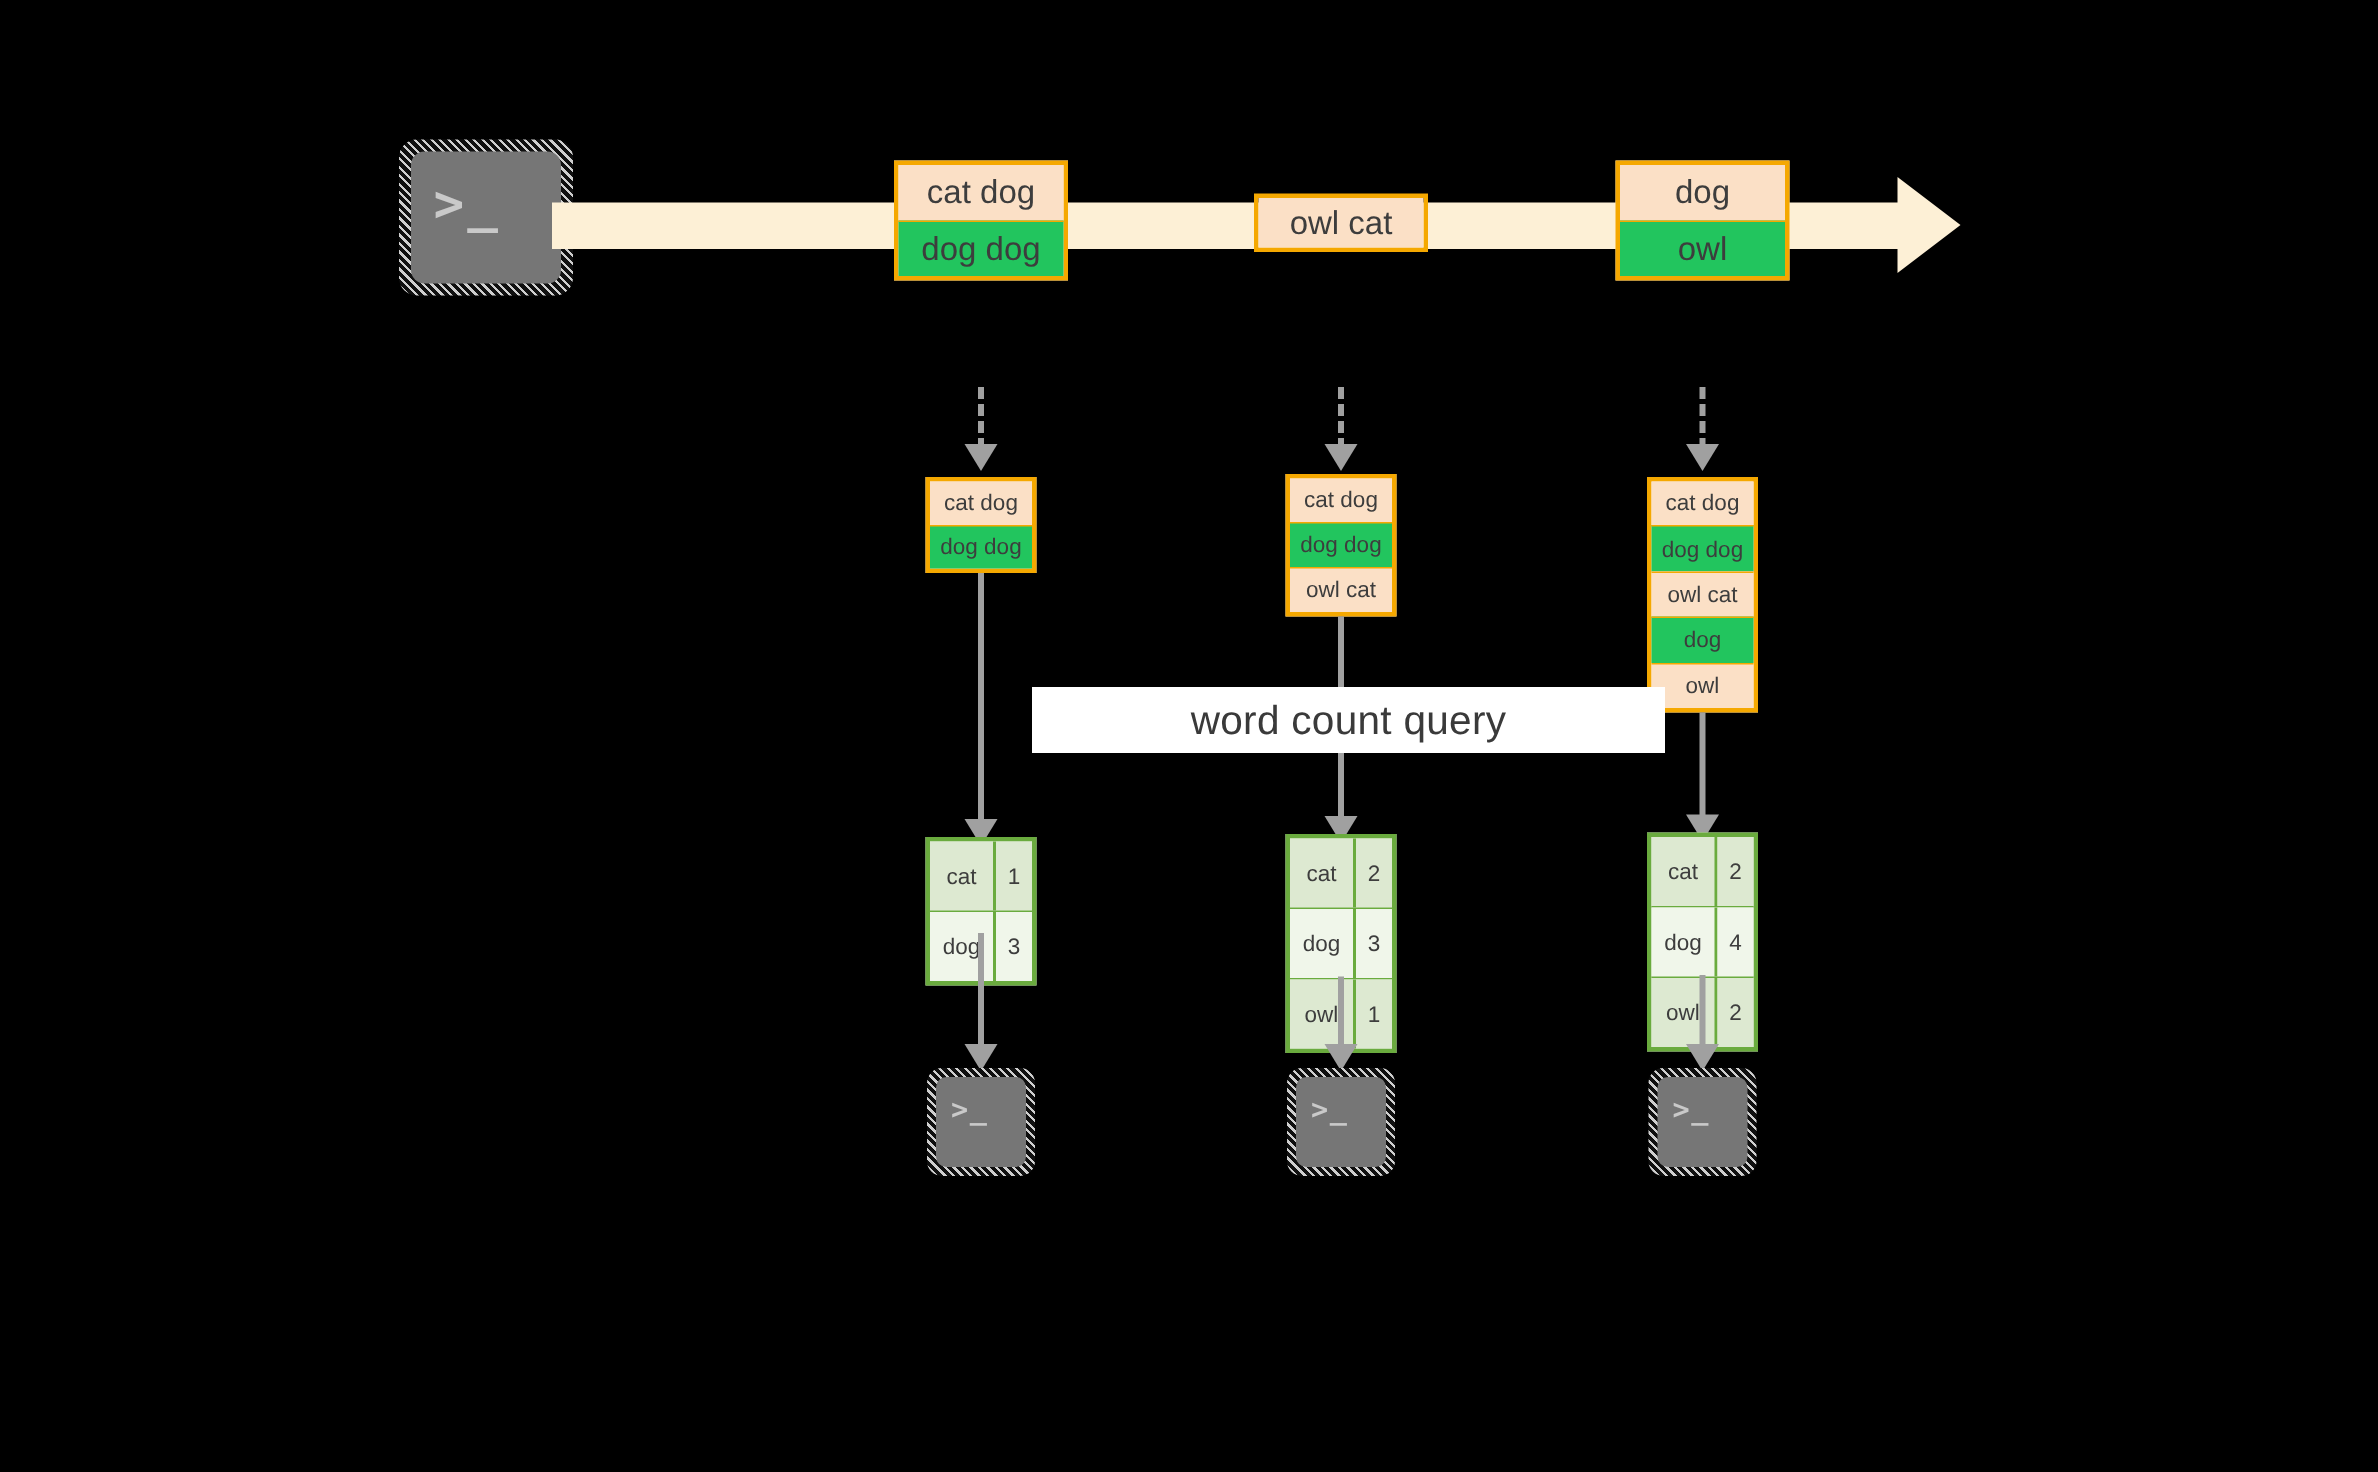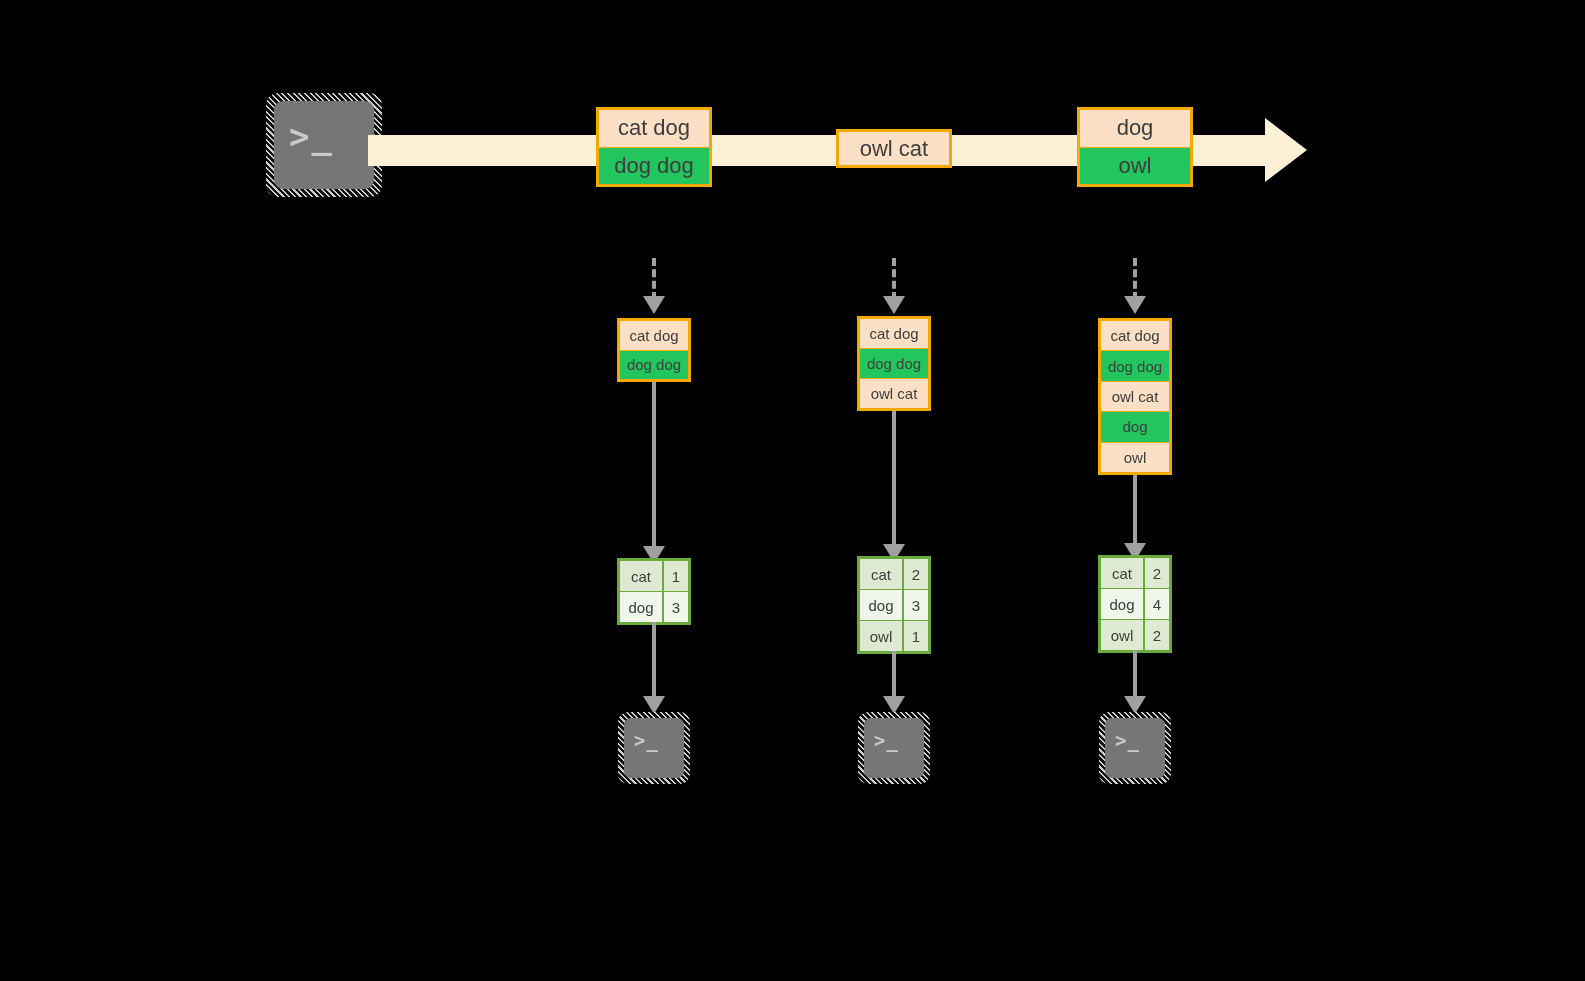--- a/index.html
+++ b/index.html
@@ -119,21 +119,21 @@
   }
   .grow:first-child { border-top: none; }
   .grow.shade-a .gk, .grow.shade-a .gv { background: #dde9d1; }
   .grow.shade-b .gk, .grow.shade-b .gv { background: #f0f6ea; }
   .gk, .gv {
     display: flex;
     align-items: center;
     justify-content: center;
     font-size: 15px;
     color: #3d3d3d;
-    height: 30px;
+    height: 46px;
   }
   .gk { width: 44px; border-right: 2.5px solid #6aab3e; }
   .gv { width: 24px; }
 
   
   .query-band {
     position: absolute;
     background: #ffffff;
     display: flex;
     align-items: center;
@@ -272,14 +272,17 @@
 
   <div class="vline" style="left:1133px; top:650px; height:50px;"></div>
   <div class="vhead" style="left:1124px; top:696px;"></div>
 
   <div class="term term-small" style="left:1099px; top:712px;">
     <div class="term-inner">
       <span class="term-glyph">&gt;_</span>
     </div>
   </div>
 
+  <div class="query-band" style="left:688px; top:458px; width:422px; height:44px;">
+    <span class="query-label">word count query</span>
+  </div>
 
 </div>
 
 </body></html>

